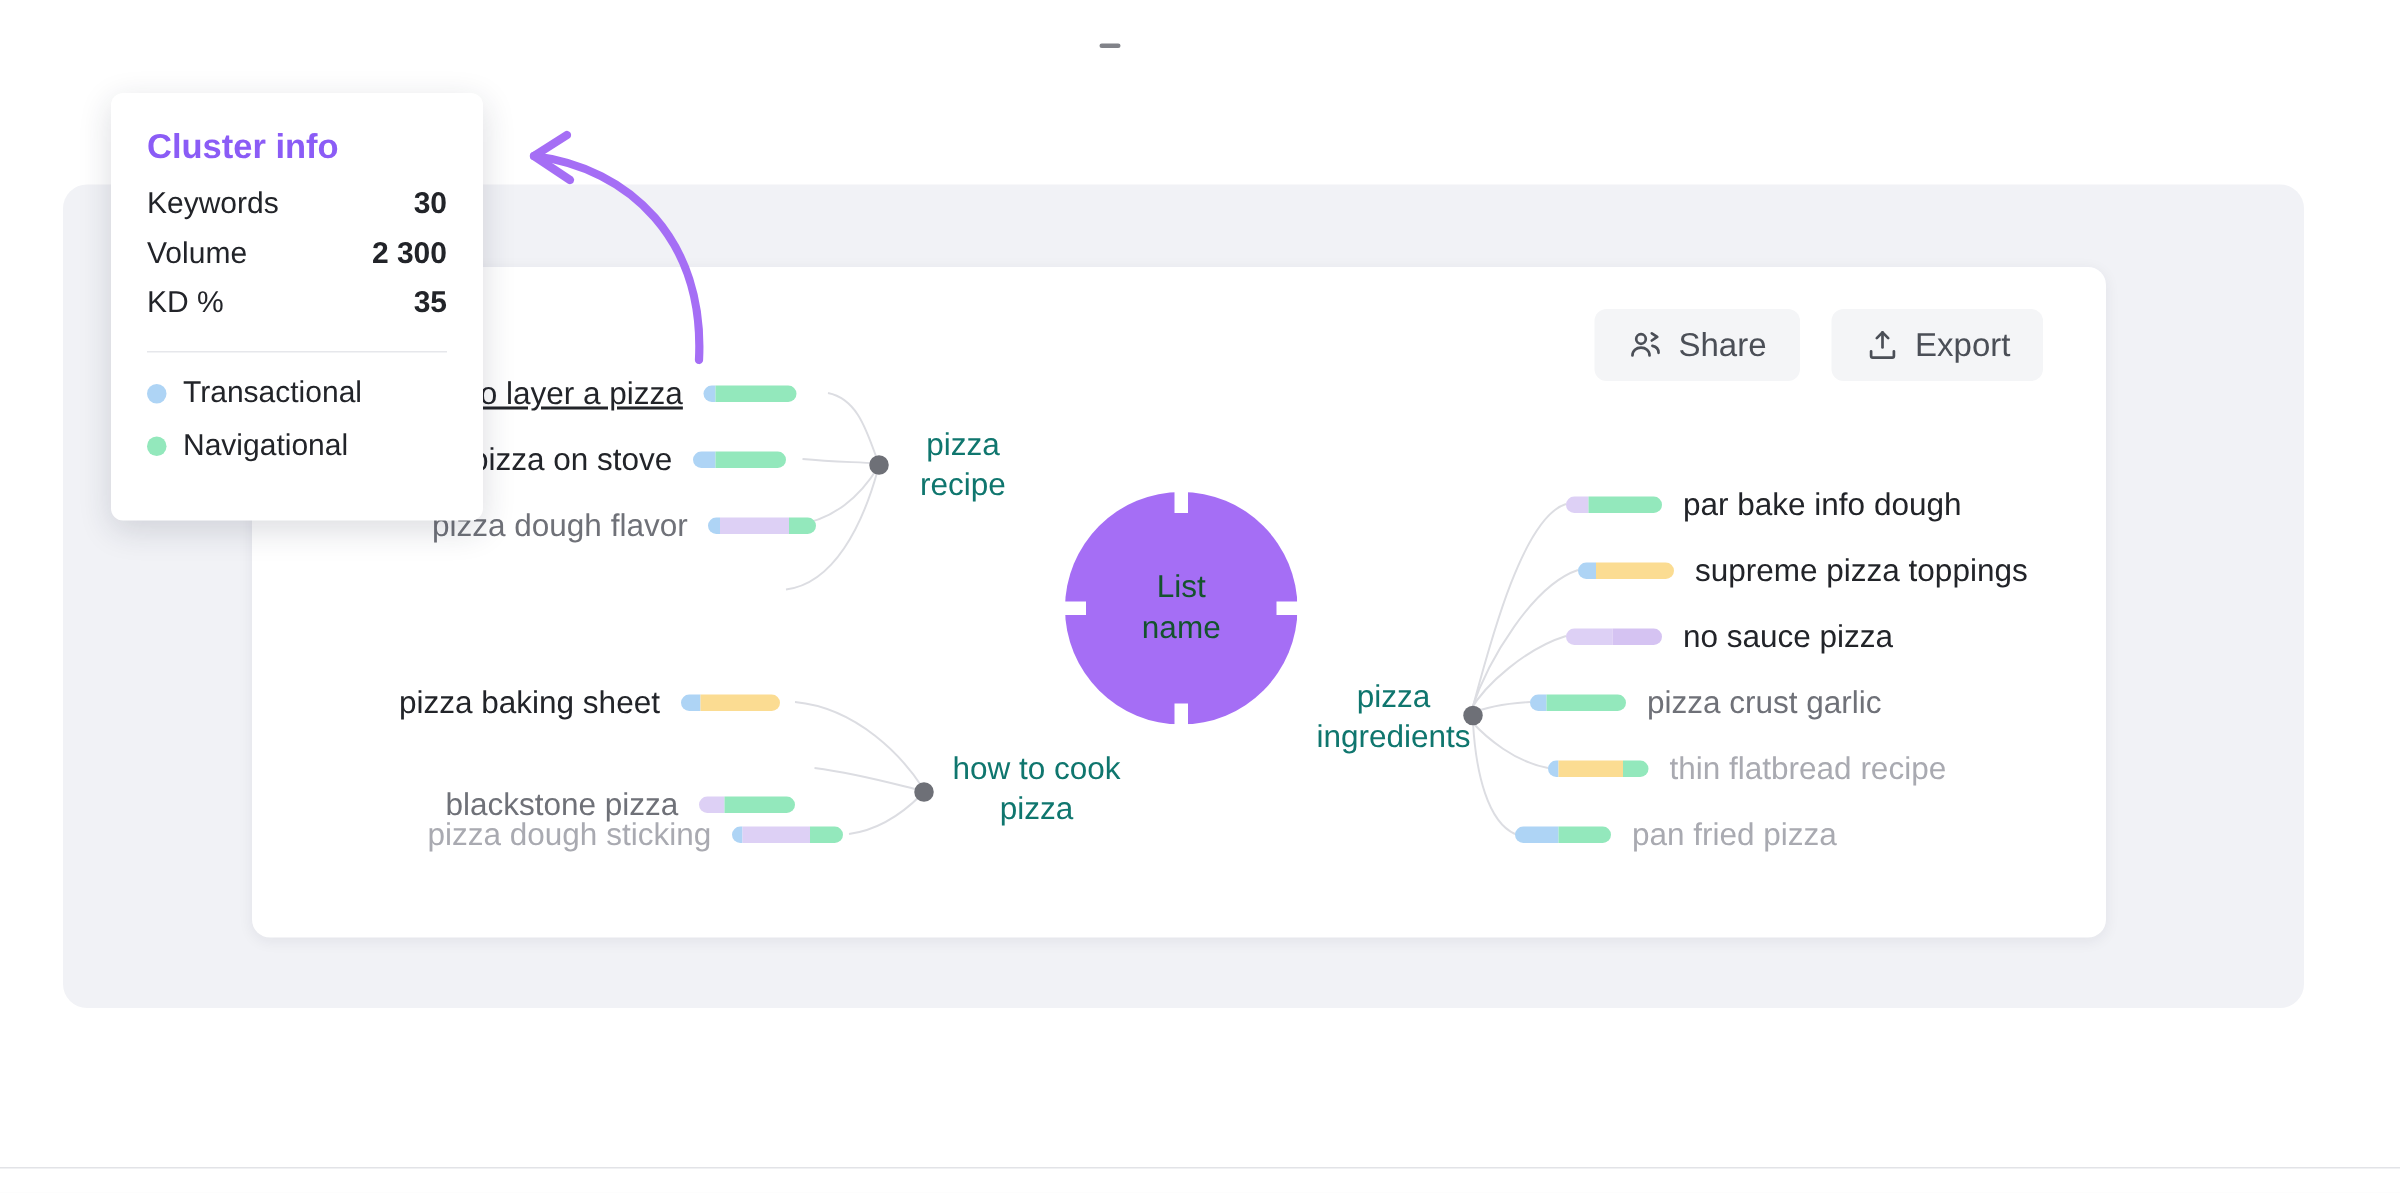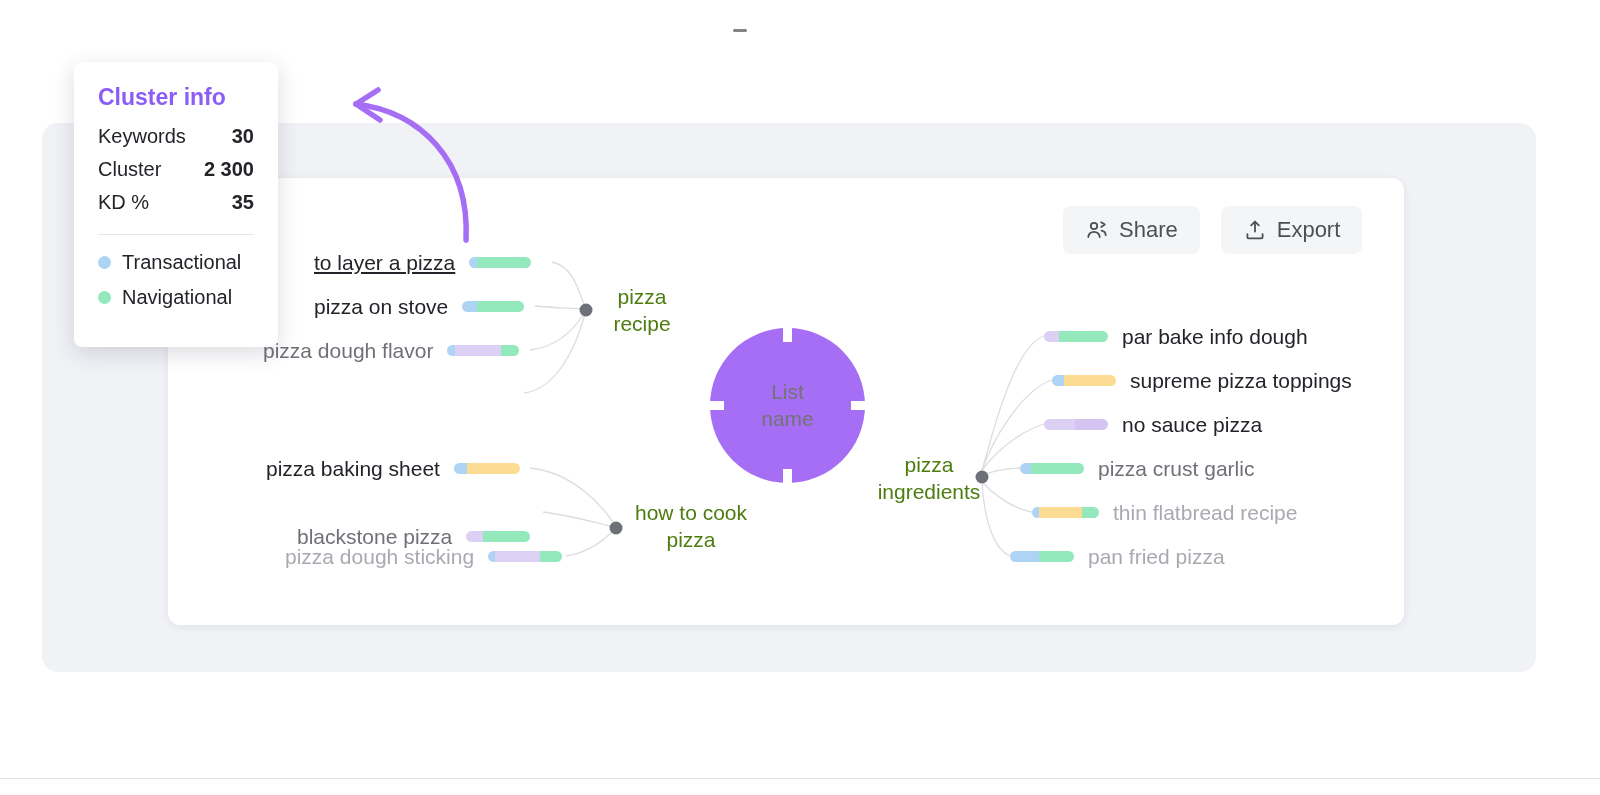--- a/index.html
+++ b/index.html
@@ -54,40 +54,40 @@
   .kw.dim .kw-label { color: #a9aab1; }
   .kw.mid .kw-label { color: #6f7178; }
   .kw.hovered .kw-label { text-decoration: underline; color:#222429; }
   .bar { display: flex; height: 11px; align-items: center; }
   .seg { height: 11px; }
   .seg:first-child { border-top-left-radius: 6px; border-bottom-left-radius: 6px; }
   .seg:last-child  { border-top-right-radius: 6px; border-bottom-right-radius: 6px; }
 
   
   .hub {
-    position: absolute; font-size: 21px; color: #4d7c0f;
+    position: absolute; font-size: 21px; color: #0f766e;
     text-align: center; line-height: 1.28; white-space: pre-line;
   }
 
   
   .center-node {
     position: absolute; left: 710px; top: 328px;
     width: 155px; height: 155px;
   }
   .center-label {
     position: absolute; left: 0; top: 0; width: 155px; height: 155px;
     display: flex; flex-direction: column; align-items: center; justify-content: center;
-    color: #737373; font-size: 21px; line-height: 1.28; text-align: center;
+    color: #14532d; font-size: 21px; line-height: 1.28; text-align: center;
     pointer-events: none;
   }
 
   
   .tooltip {
     position: absolute; left: 74px; top: 62px;
-    width: 204px; padding: 22px 24px 26px 24px;
+    width: 248px; padding: 22px 24px 26px 24px;
     background: #ffffff; border-radius: 8px;
     box-shadow: 0 6px 22px rgba(30,35,60,.16);
   }
   .tt-title { color: #8b5cf6; font-size: 23px; font-weight: 700; margin-bottom: 14px; }
   .tt-row { display: flex; justify-content: space-between; align-items: baseline;
             font-size: 20px; color: #222429; margin: 10px 0; }
   .tt-row .val { font-weight: 700; }
   .tt-div { height: 1px; background: #e6e7eb; margin: 20px 0 16px 0; }
   .tt-leg { display: flex; align-items: center; gap: 11px; font-size: 20px;
             color: #222429; margin: 12px 0; }
@@ -177,21 +177,21 @@
         <span class="seg" style="background: rgb(147, 232, 188); width: 54px;"></span>
       </span>
   </div>
   <div class="kw left" style="left:314px; top:296px;">
     <span class="kw-label">pizza on stove</span>
     <span class="bar">
         <span class="seg" style="background: rgb(174, 212, 245); width: 15px;"></span>
         <span class="seg" style="background: rgb(147, 232, 188); width: 47px;"></span>
       </span>
   </div>
-  <div class="kw left mid" style="left:263px; top:340px;">
+  <div class="kw left mid" style="left:288px; top:340px;">
     <span class="kw-label">pizza dough flavor</span>
     <span class="bar">
         <span class="seg" style="background: rgb(174, 212, 245); width: 8px;"></span>
         <span class="seg" style="background: rgb(221, 208, 245); width: 46px;"></span>
         <span class="seg" style="background: rgb(147, 232, 188); width: 18px;"></span>
       </span>
   </div>
 
   <div class="kw left" style="left:266px; top:458px;">
     <span class="kw-label">pizza baking sheet</span>
@@ -285,21 +285,21 @@
   </div>
 
   <div class="tooltip">
     <div class="tt-title">Cluster info</div>
 
     <div class="tt-row">
       <span>Keywords</span>
       <span class="val">30</span>
     </div>
     <div class="tt-row">
-      <span>Cluster</span>
+      <span>Volume</span>
       <span class="val">2 300</span>
     </div>
     <div class="tt-row">
       <span>KD %</span>
       <span class="val">35</span>
     </div>
 
     <div class="tt-div"></div>
 
     <div class="tt-leg">

